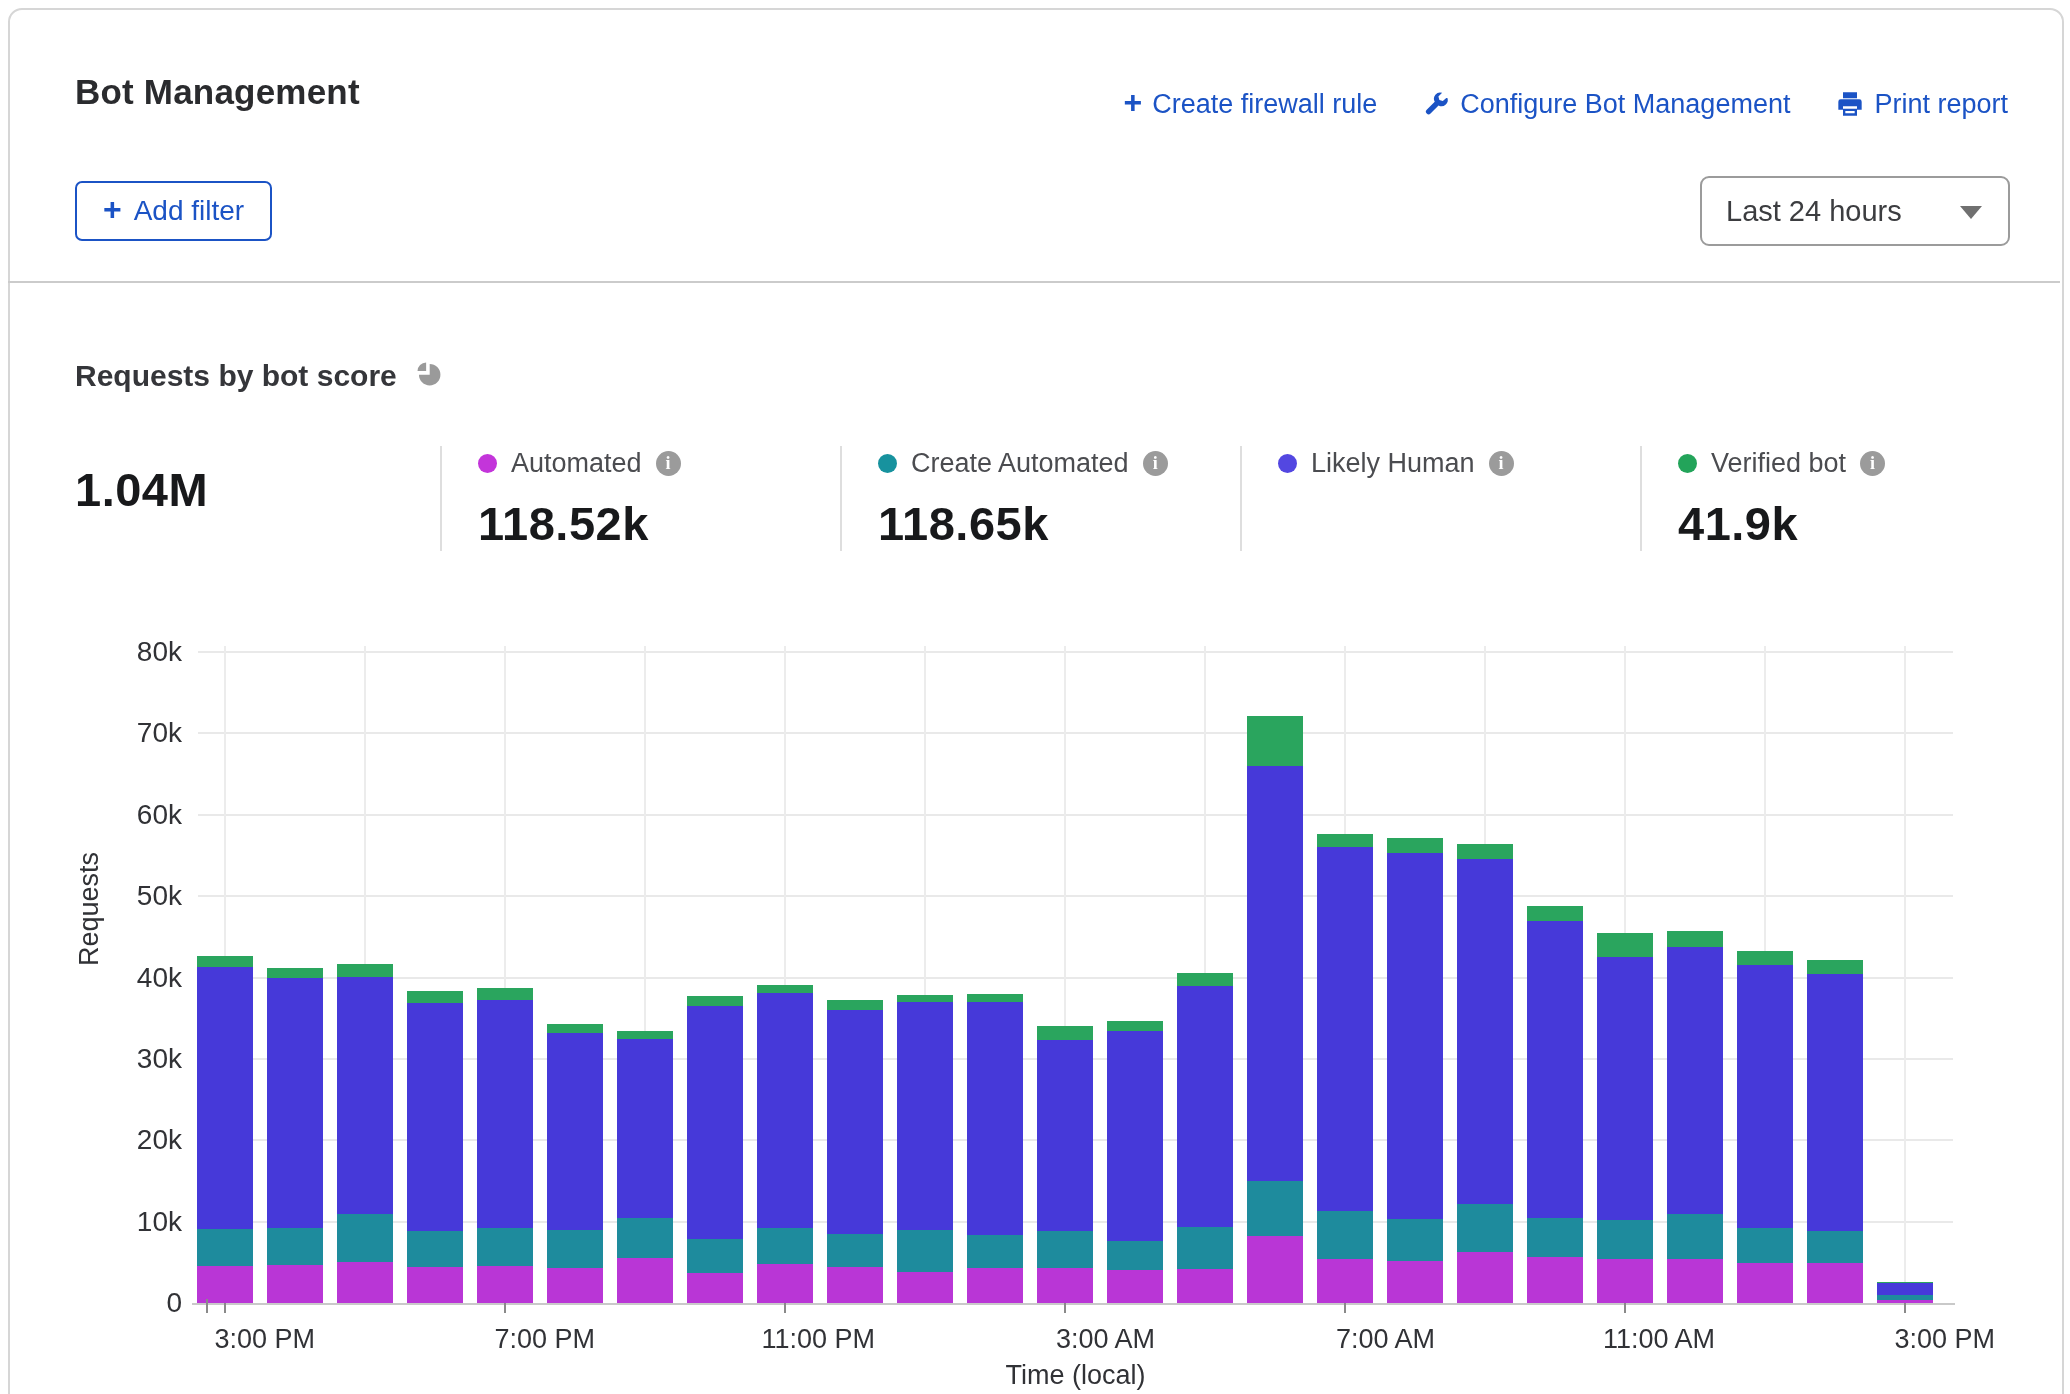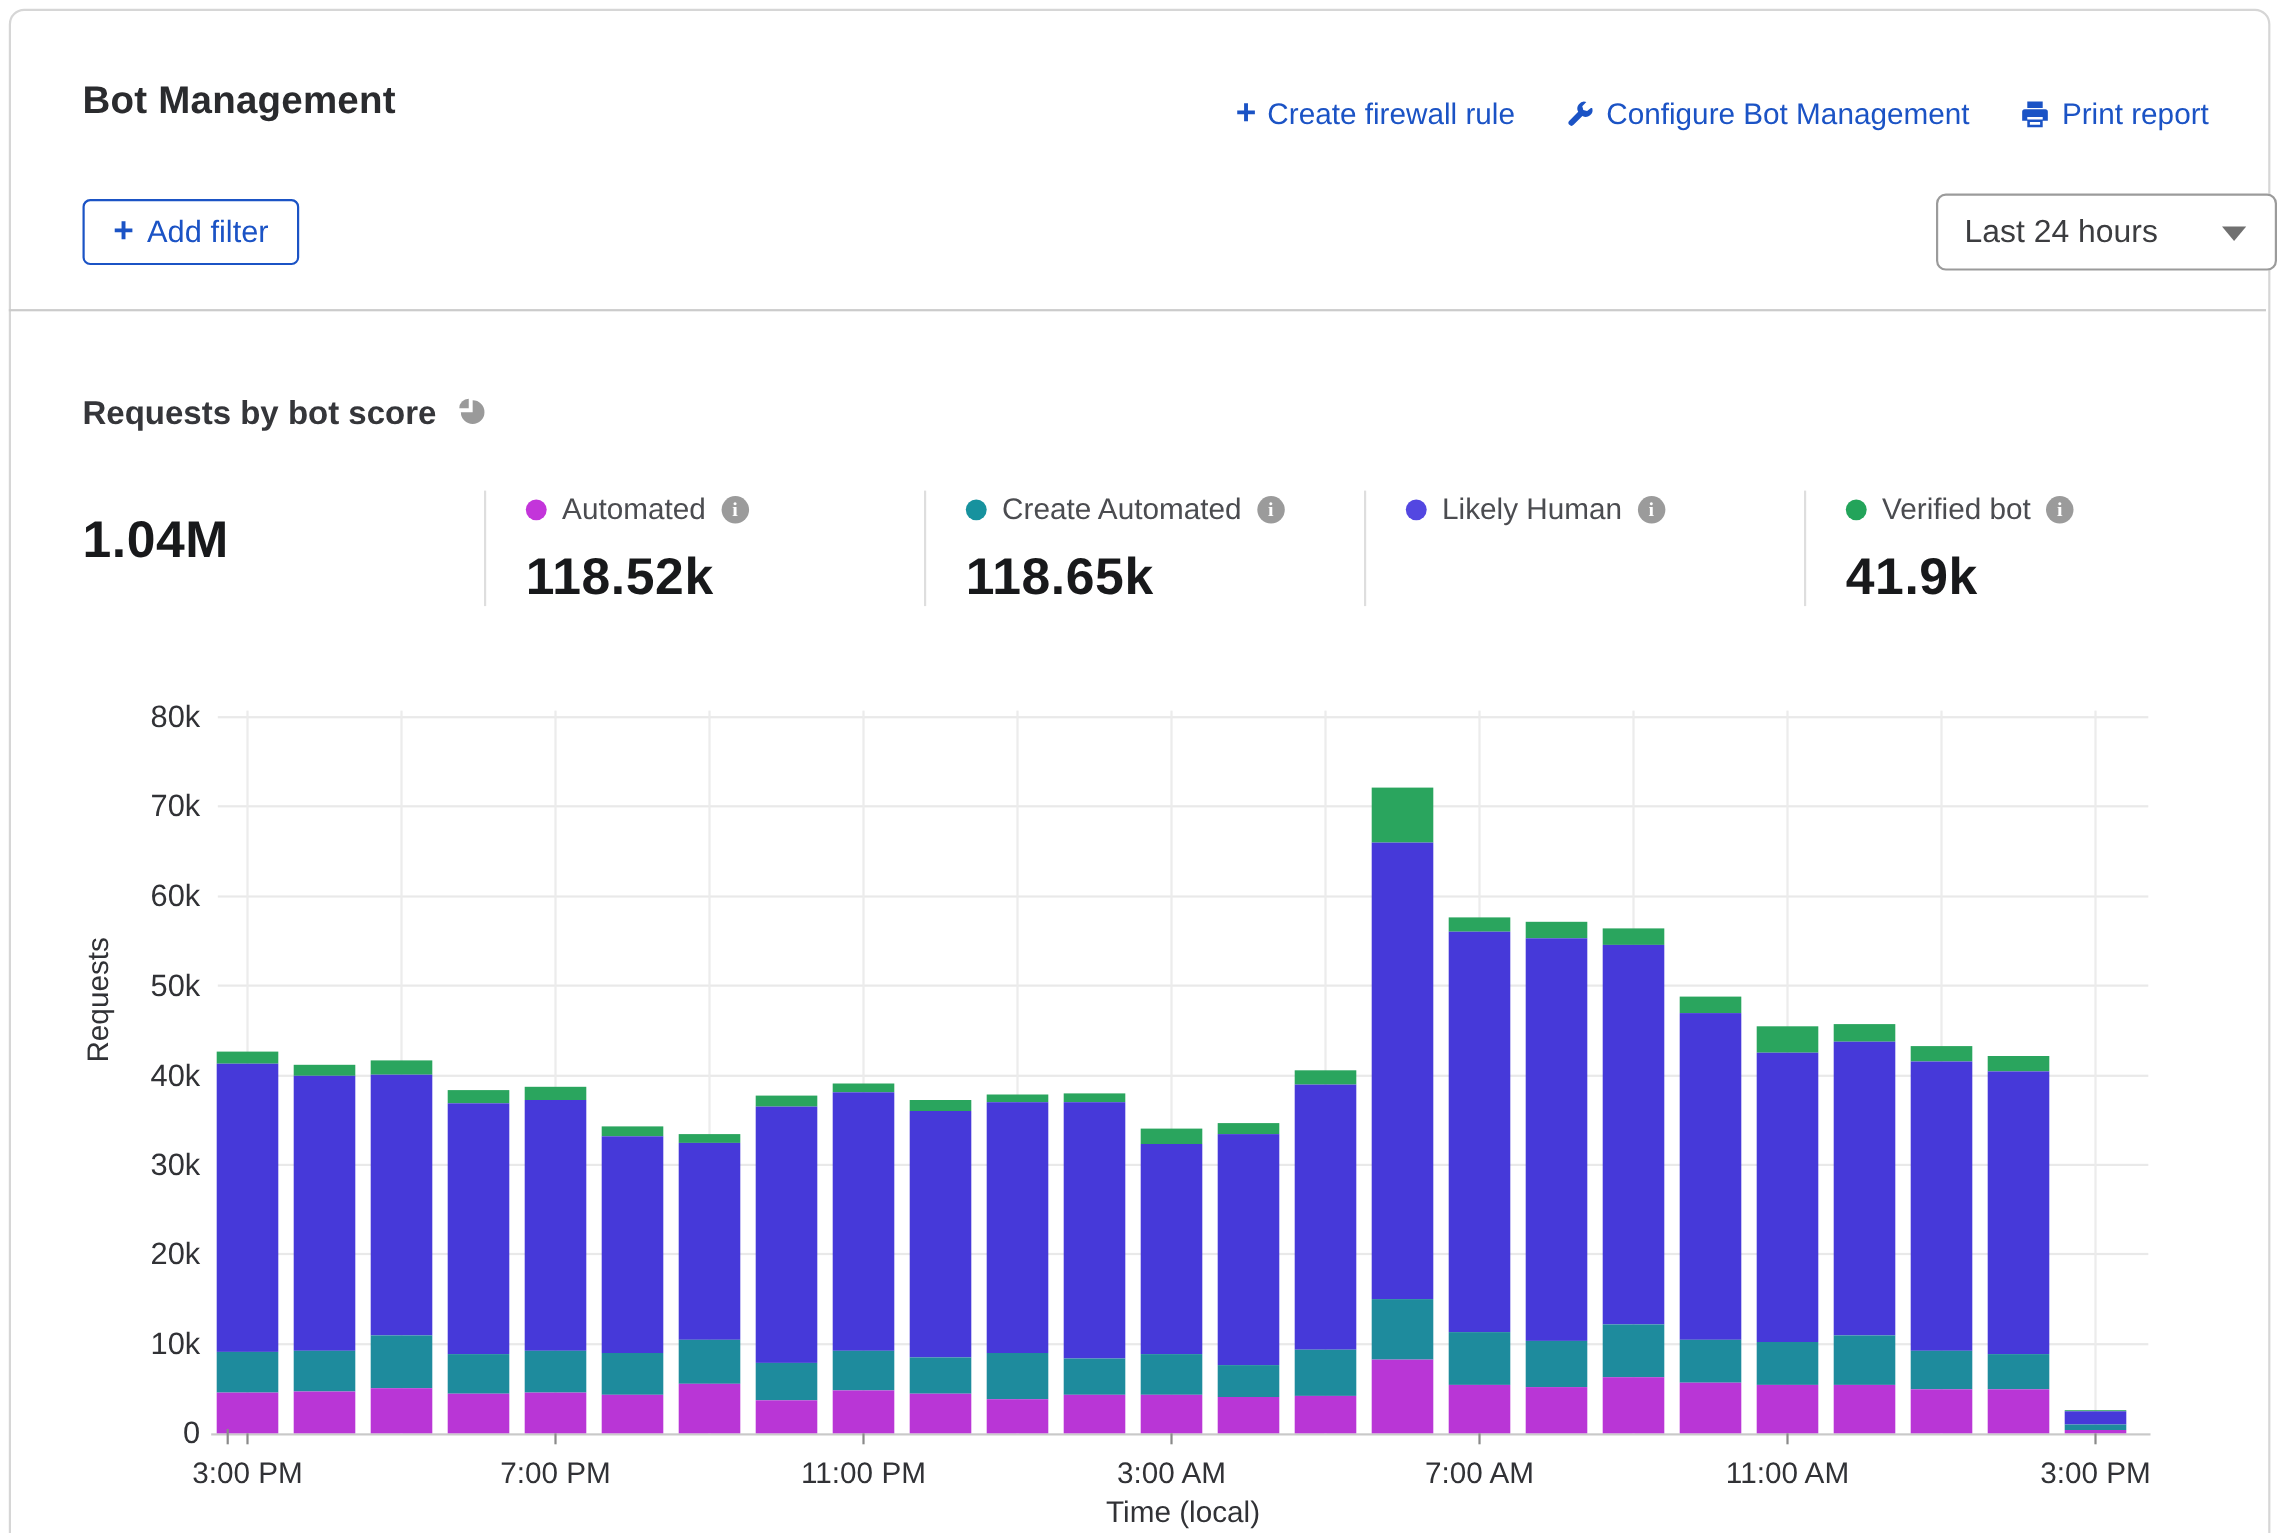--- a/index.html
+++ b/index.html
@@ -6,21 +6,21 @@
   #page{position:relative;width:2070px;height:1394px;overflow:hidden;background:#fff;}
   #card{position:absolute;left:8px;top:8px;width:2052px;height:1500px;border:2px solid #d6d6d6;border-radius:14px;background:#fff;}
   .abs{position:absolute;}
   
   #page-title{left:75px;top:72px;font-size:35px;font-weight:bold;color:#2a2b2e;letter-spacing:.2px;}
   #actions{right:62px;top:88px;display:flex;gap:46px;align-items:center;}
   .action{display:flex;align-items:center;gap:10px;color:#1b53c5;font-size:27px;cursor:pointer;text-decoration:none;}
   .plus-glyph{font-size:32px;font-weight:bold;line-height:1;position:relative;top:-2px;}
   .action svg{display:block;}
   #add-filter{left:75px;top:181px;height:56px;display:flex;align-items:center;gap:12px;padding:0 26px;border:2.5px solid #1b53c5;border-radius:7px;color:#1b53c5;font-size:28px;background:#fff;cursor:pointer;}
-  #time-select{left:1760px;top:176px;width:306px;height:66px;border:2px solid #9b9b9b;border-radius:9px;background:#fff;display:flex;align-items:center;cursor:pointer;}
+  #time-select{left:1700px;top:176px;width:306px;height:66px;border:2px solid #9b9b9b;border-radius:9px;background:#fff;display:flex;align-items:center;cursor:pointer;}
   #time-select .val{margin-left:24px;font-size:29px;color:#3c3d40;}
   #time-select .caret{position:absolute;right:26px;top:28px;width:0;height:0;border-left:11px solid transparent;border-right:11px solid transparent;border-top:13px solid #707070;}
   #header-divider{left:8px;top:281px;width:2052px;height:2px;background:#cbcbcb;}
   
   #section-head{left:75px;top:358px;display:flex;align-items:center;gap:16px;}
   #section-title{font-size:30px;font-weight:bold;color:#35363a;}
   
   #stats{left:75px;top:446px;right:40px;display:flex;}
   .stat-col{box-sizing:border-box;}
   .stat-col.bordered{border-left:2px solid #dedede;padding-left:36px;}
@@ -31,21 +31,21 @@
   .stat-value{margin-top:16px;font-size:47px;font-weight:bold;color:#18191b;letter-spacing:.5px;}
   
   #plot{left:198px;top:652px;width:1755px;height:651px;}
   .hgrid{position:absolute;left:0;width:100%;height:2px;background:#e9e9e9;}
   .vgrid{position:absolute;top:-6px;bottom:0;width:2px;background:#ececec;}
   #baseline{position:absolute;left:-6px;right:-2px;bottom:-2px;height:2px;background:#c9c9c9;}
   .bar{position:absolute;bottom:0;display:flex;flex-direction:column-reverse;}
   .seg{width:100%;}
   .ylab{position:absolute;width:110px;text-align:right;font-size:28px;color:#313236;}
   .xtick{position:absolute;width:2px;height:10px;background:#8a8a8a;top:651px;}
-  .xlab{position:absolute;top:672px;width:180px;text-align:center;font-size:27px;color:#313236;}
+  .xlab{position:absolute;top:672px;width:180px;text-align:right;font-size:27px;color:#313236;}
   #ylabel{left:74px;top:966px;font-size:27px;color:#313236;transform:rotate(-90deg);transform-origin:left top;}
   #xlabel{left:198px;top:1360px;width:1755px;text-align:center;font-size:27px;color:#313236;}
 </style>
 </head>
 <body>
 
 <div id="page">
   <div id="card"></div>
 
   <div class="abs" id="page-title">Bot Management</div>

